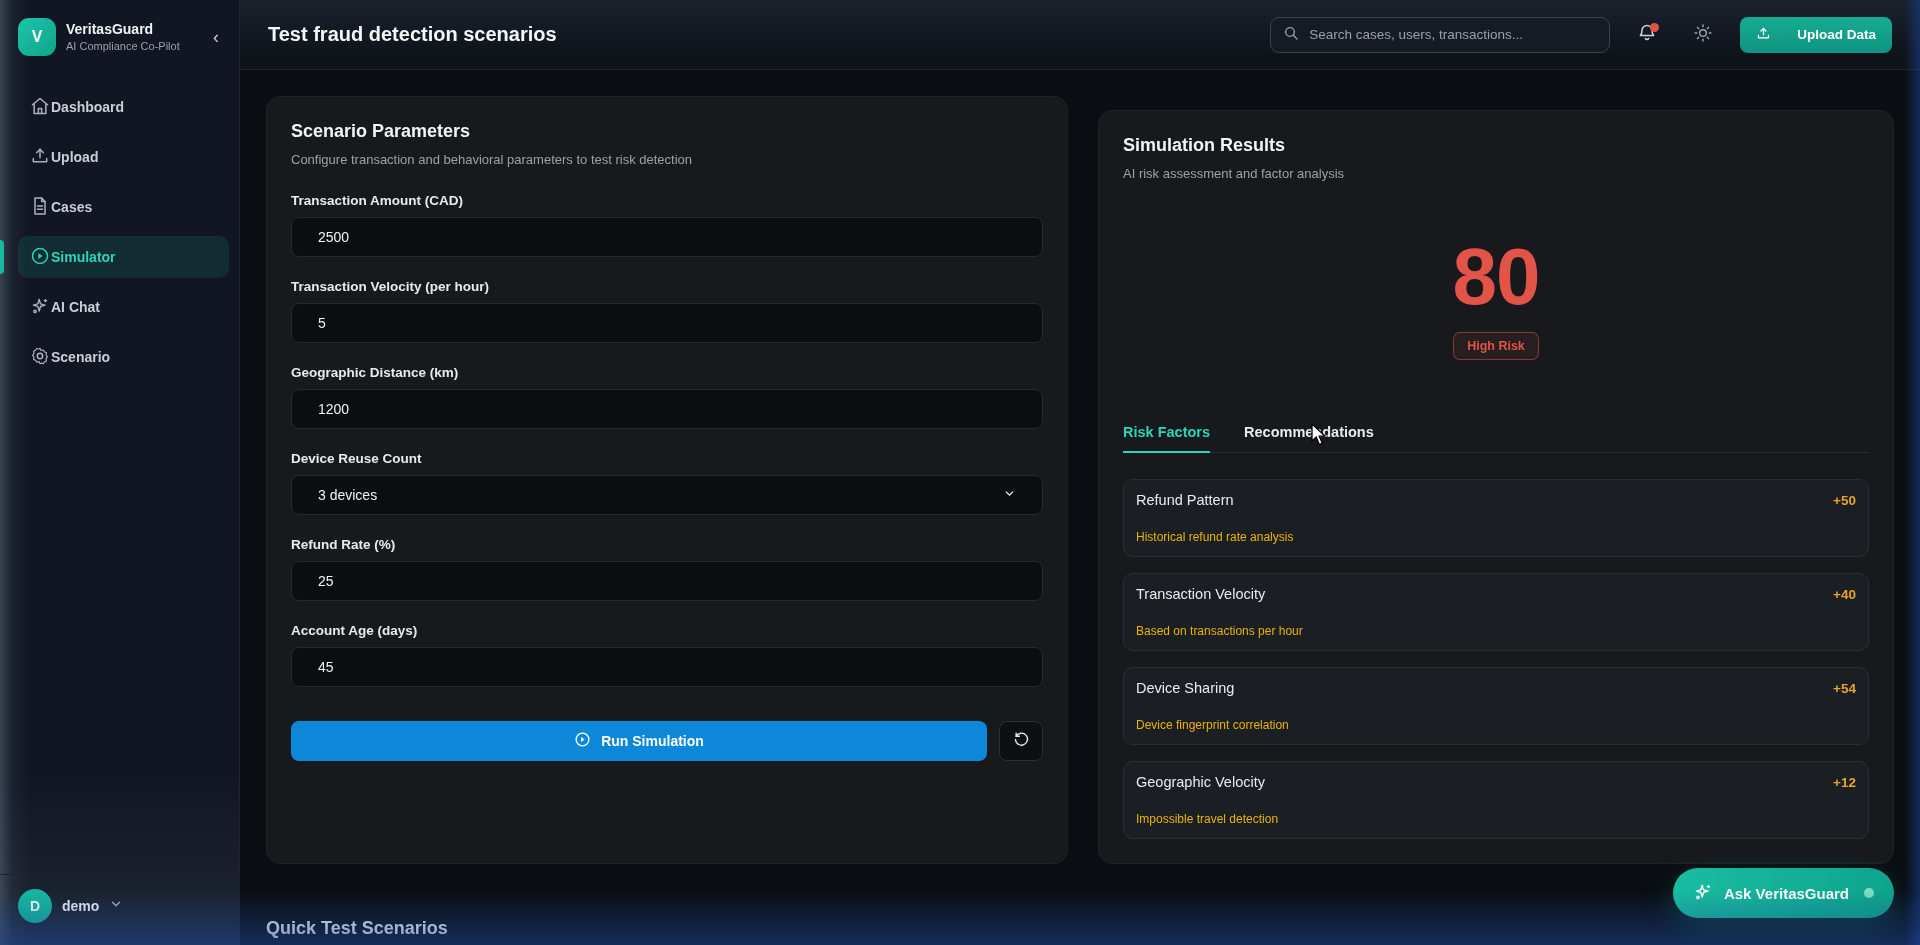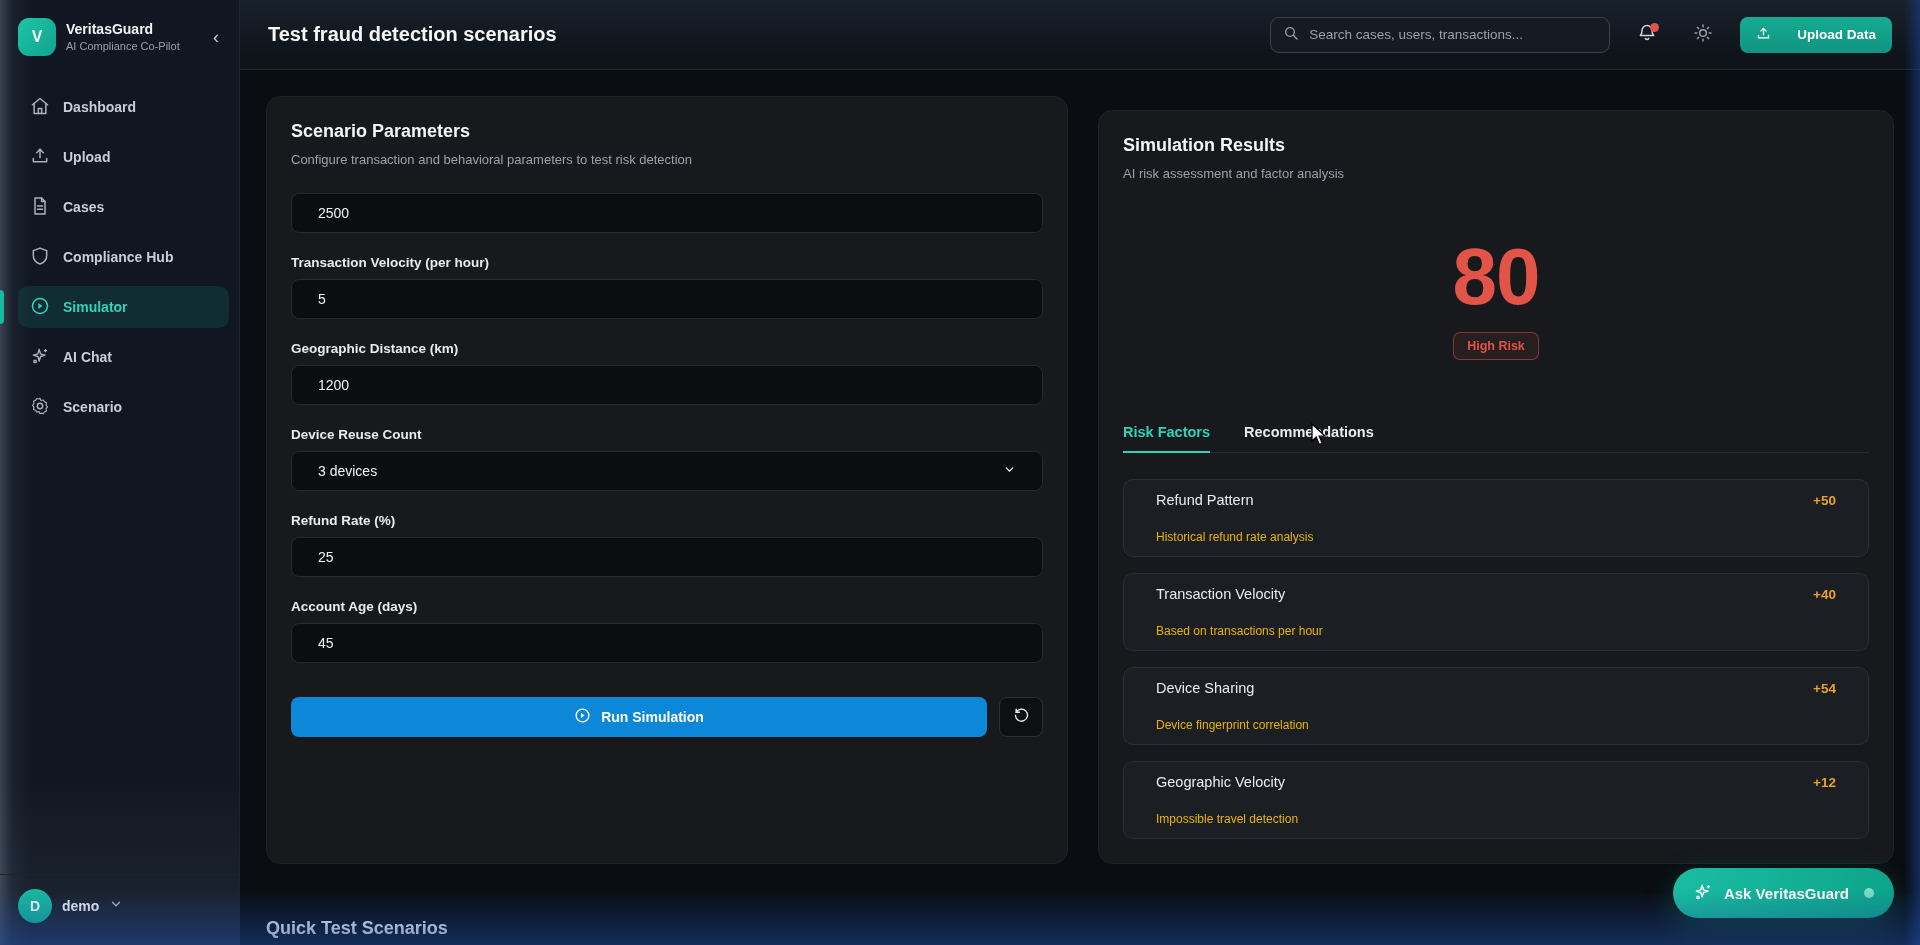--- a/index.html
+++ b/index.html
@@ -24,21 +24,21 @@
     width:38px; height:38px; border-radius:11px; background:linear-gradient(135deg,#1cc5a8,#12a38c);
     display:flex; align-items:center; justify-content:center;
     color:#fff; font-weight:bold; font-size:16px; flex:0 0 auto;
   }
   .brand-name { font-size:14px; font-weight:bold; color:#f2f4f6; line-height:1.25; }
   .brand-tag  { font-size:11px; color:#97a0ab; line-height:1.3; }
   .collapse-btn { margin-left:auto; color:#c6cdd4; font-size:18px; line-height:1; cursor:pointer; padding:2px 6px; }
 
   .nav { margin-top:16px; display:flex; flex-direction:column; gap:8px; padding:0 10px 0 18px; }
   .nav-item {
-    position:relative; display:flex; align-items:center; gap:13px;
+    position:relative; display:flex; align-items:center; gap:1px;
     height:42px; padding:0 12px; border-radius:10px;
     color:#c7ced6; font-size:14px; font-weight:600; cursor:pointer;
   }
   .nav-item svg { color:#a9b2bc; }
   .nav-item.active { background:rgba(25,185,160,0.13); color:#2fd3b8; }
   .nav-item.active svg { color:#2fd3b8; }
   .nav-item.active::before {
     content:""; position:absolute; left:-18px; top:4px; bottom:4px; width:4px;
     background:#19b9a0; border-radius:0 4px 4px 0;
   }
@@ -116,21 +116,21 @@
   .risk-badge {
     display:inline-block; margin-top:15px; padding:6px 13px; border-radius:7px;
     border:1px solid rgba(226,83,72,0.5); background:rgba(226,83,72,0.08);
     color:#e25348; font-size:12.5px; font-weight:bold;
   }
   .tabs { margin-top:64px; display:flex; gap:34px; border-bottom:1px solid #262b31; }
   .tab { padding-bottom:12px; font-size:14.5px; font-weight:600; color:#e8ebee; cursor:pointer; position:relative; }
   .tab.active { color:#2fd3b8; }
   .tab.active::after { content:""; position:absolute; left:0; right:0; bottom:-1px; height:2px; background:#2fd3b8; }
   .factors { margin-top:26px; display:flex; flex-direction:column; gap:16px; }
-  .factor { background:#1b1e23; border:1px solid #2a2f36; border-radius:10px; padding:12px 32px; }
+  .factor { background:#1b1e23; border:1px solid #2a2f36; border-radius:10px; padding:12px 12px; }
   .factor-head { display:flex; align-items:center; justify-content:space-between; }
   .factor-name { font-size:14.5px; color:#e9ecef; }
   .factor-value { font-size:13.5px; font-weight:bold; color:#e8a42a; }
   .factor-desc { font-size:12px; color:#eab308; margin-top:22px; }
 
   
   .quick { margin-top:54px; }
   .quick-title { font-size:18px; font-weight:600; color:#f2f4f6; }
   .quick-sub { font-size:13px; color:#9aa2ab; margin-top:9px; }
   .quick-grid { margin-top:26px; display:grid; grid-template-columns:repeat(3,1fr); gap:12px; }
@@ -196,28 +196,20 @@
     </div>
     <div class="nav-item">
       <span>
         <svg width="20" height="20" viewBox="0 0 24 24" fill="none" stroke="currentColor" stroke-width="1.8" stroke-linecap="round" stroke-linejoin="round">
             <path d="M6 2.5h8l4 4V21.5H6z"></path>
             <path d="M14 2.5v4h4"></path>
             <path d="M9 12h6M9 16h6"></path>
           </svg>
       </span>
       <span>Cases</span>
-    </div>
-    <div class="nav-item">
-      <span>
-        <svg width="20" height="20" viewBox="0 0 24 24" fill="none" stroke="currentColor" stroke-width="1.8" stroke-linejoin="round">
-            <path d="M12 2.5 20 5.5v6c0 5-3.4 8.6-8 10-4.6-1.4-8-5-8-10v-6z"></path>
-          </svg>
-      </span>
-      <span>Compliance Hub</span>
     </div>
     <div class="nav-item active">
       <span>
         <svg width="20" height="20" viewBox="0 0 24 24" fill="none" stroke="currentColor" stroke-width="1.8">
             <circle cx="12" cy="12" r="9"></circle>
             <path d="M10 8.5l5 3.5-5 3.5z" fill="currentColor" stroke="none"></path>
           </svg>
       </span>
       <span>Simulator</span>
     </div>
@@ -297,20 +289,21 @@
   </header>
 
   <div class="content">
     <div class="cards-row">
 
       <section class="card">
         <div class="card-title">Scenario Parameters</div>
         <div class="card-sub">Configure transaction and behavioral parameters to test risk detection</div>
         <div class="form">
           <div class="field">
+            <label>Transaction Amount (CAD)</label>
             <input type="text" value="2500" style="">
           </div>
           <div class="field">
             <label>Transaction Velocity (per hour)</label>
             <input type="text" value="5" style="">
           </div>
           <div class="field">
             <label>Geographic Distance (km)</label>
             <input type="text" value="1200" style="">
           </div>

